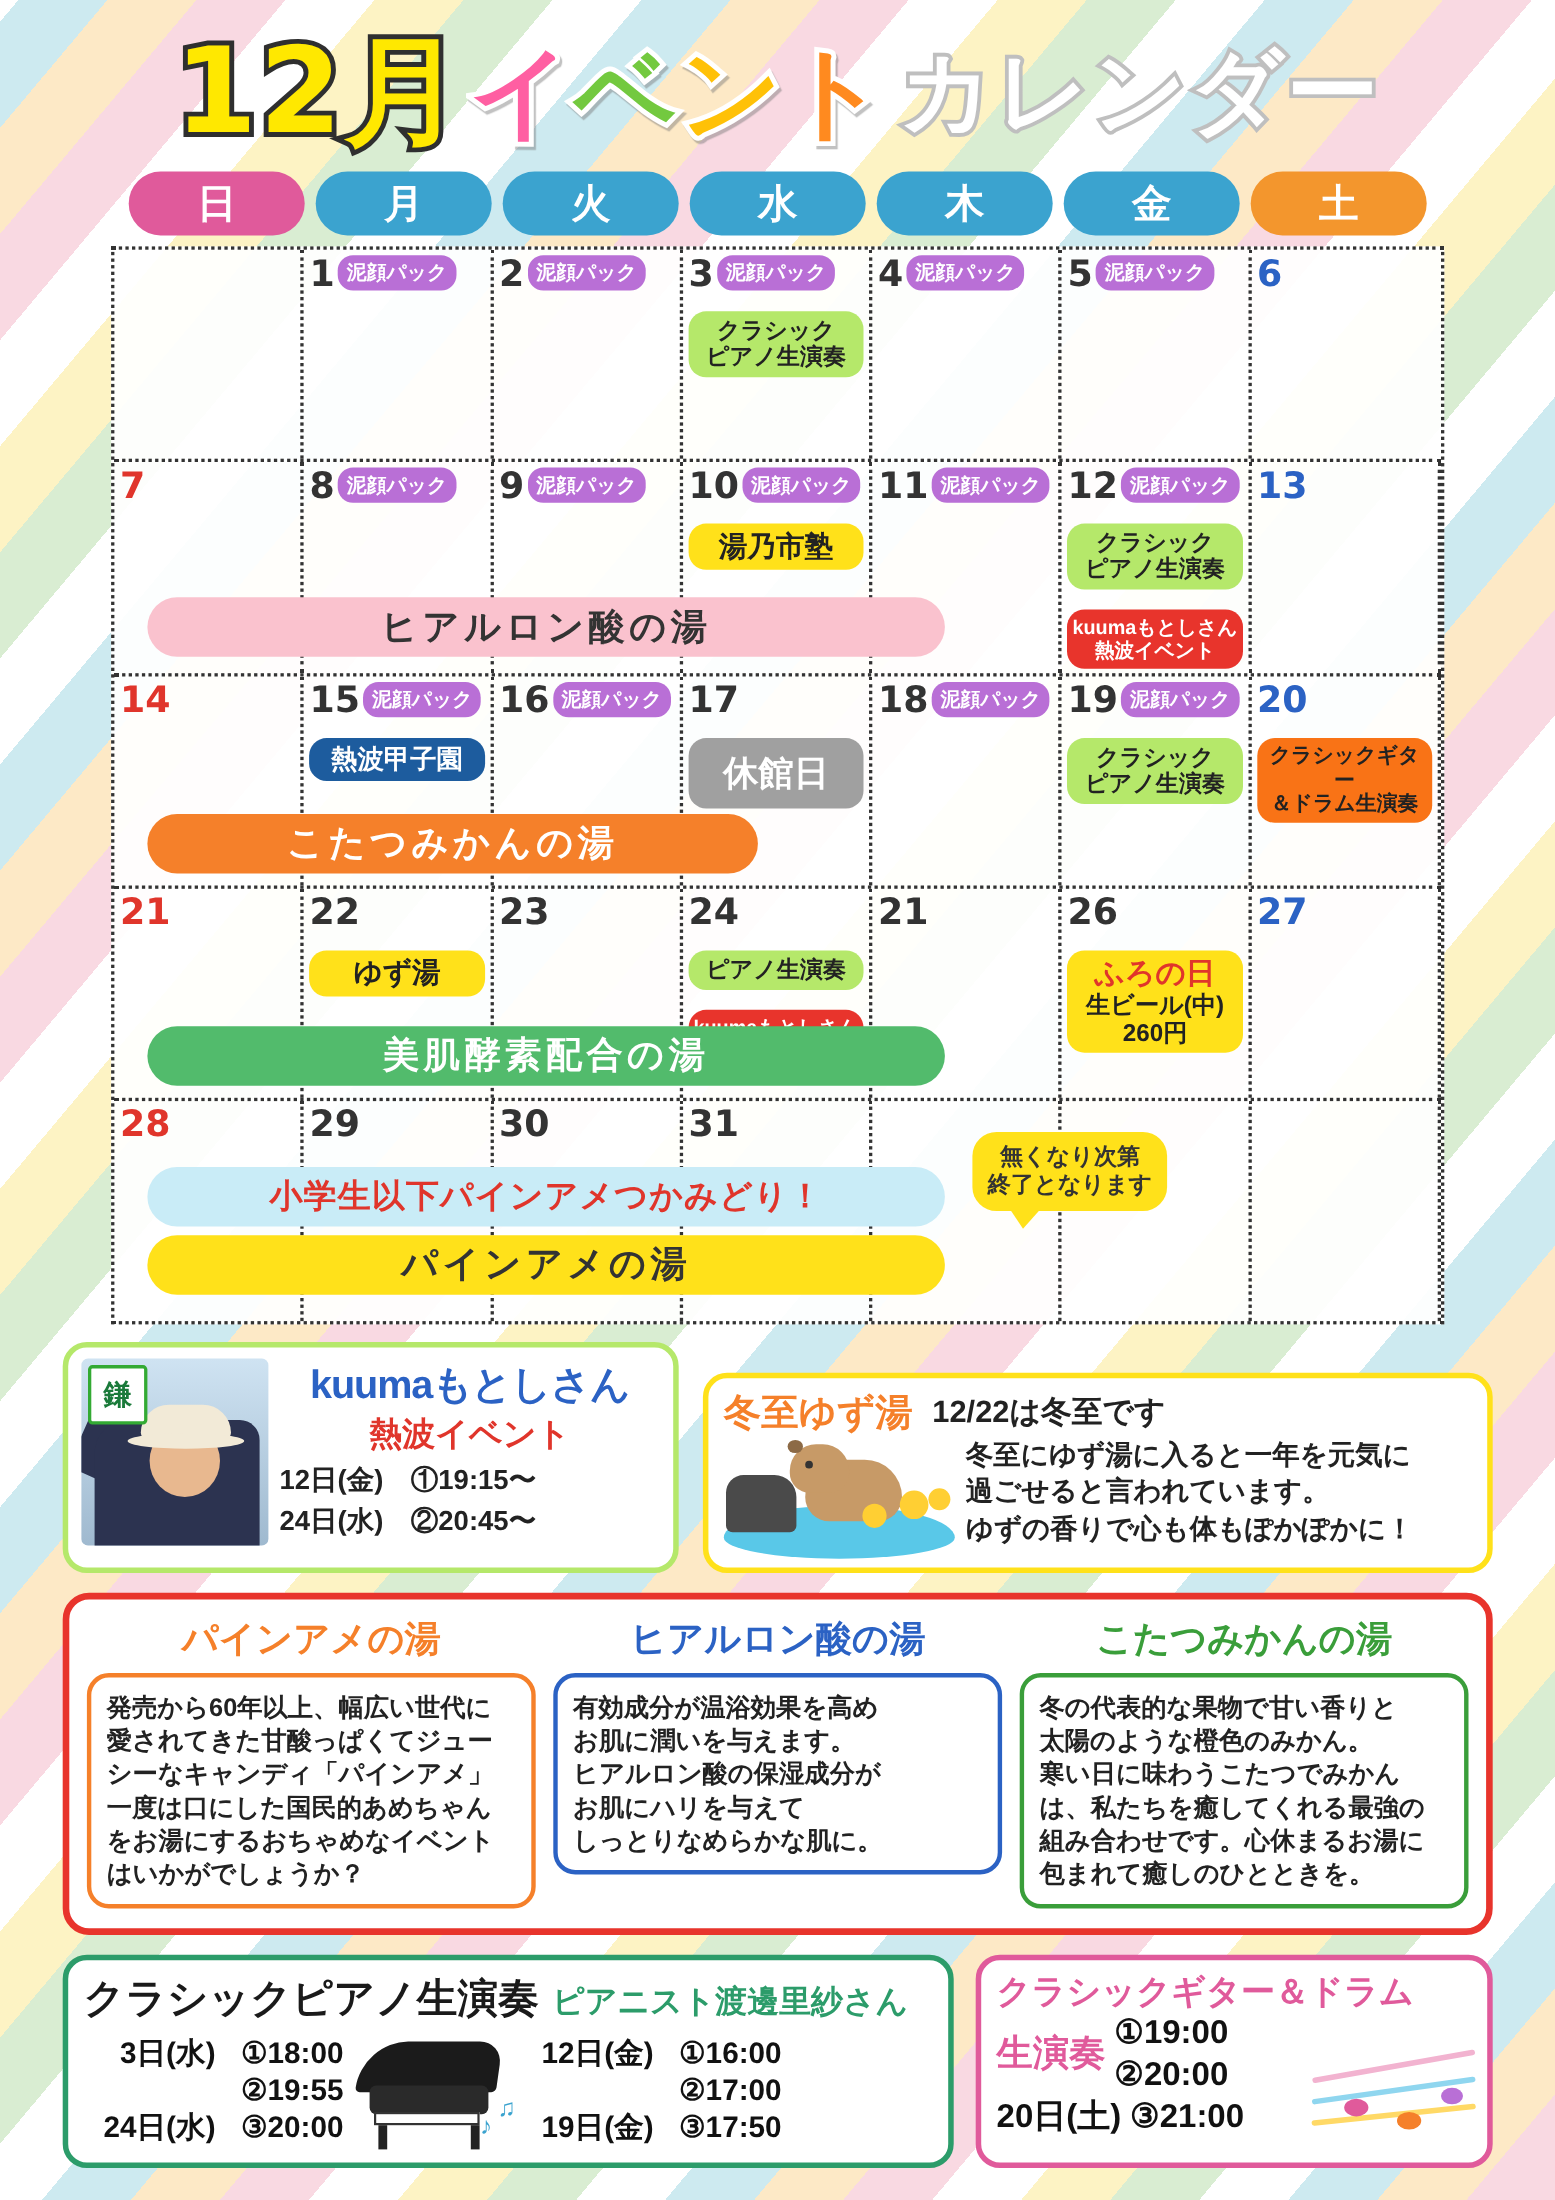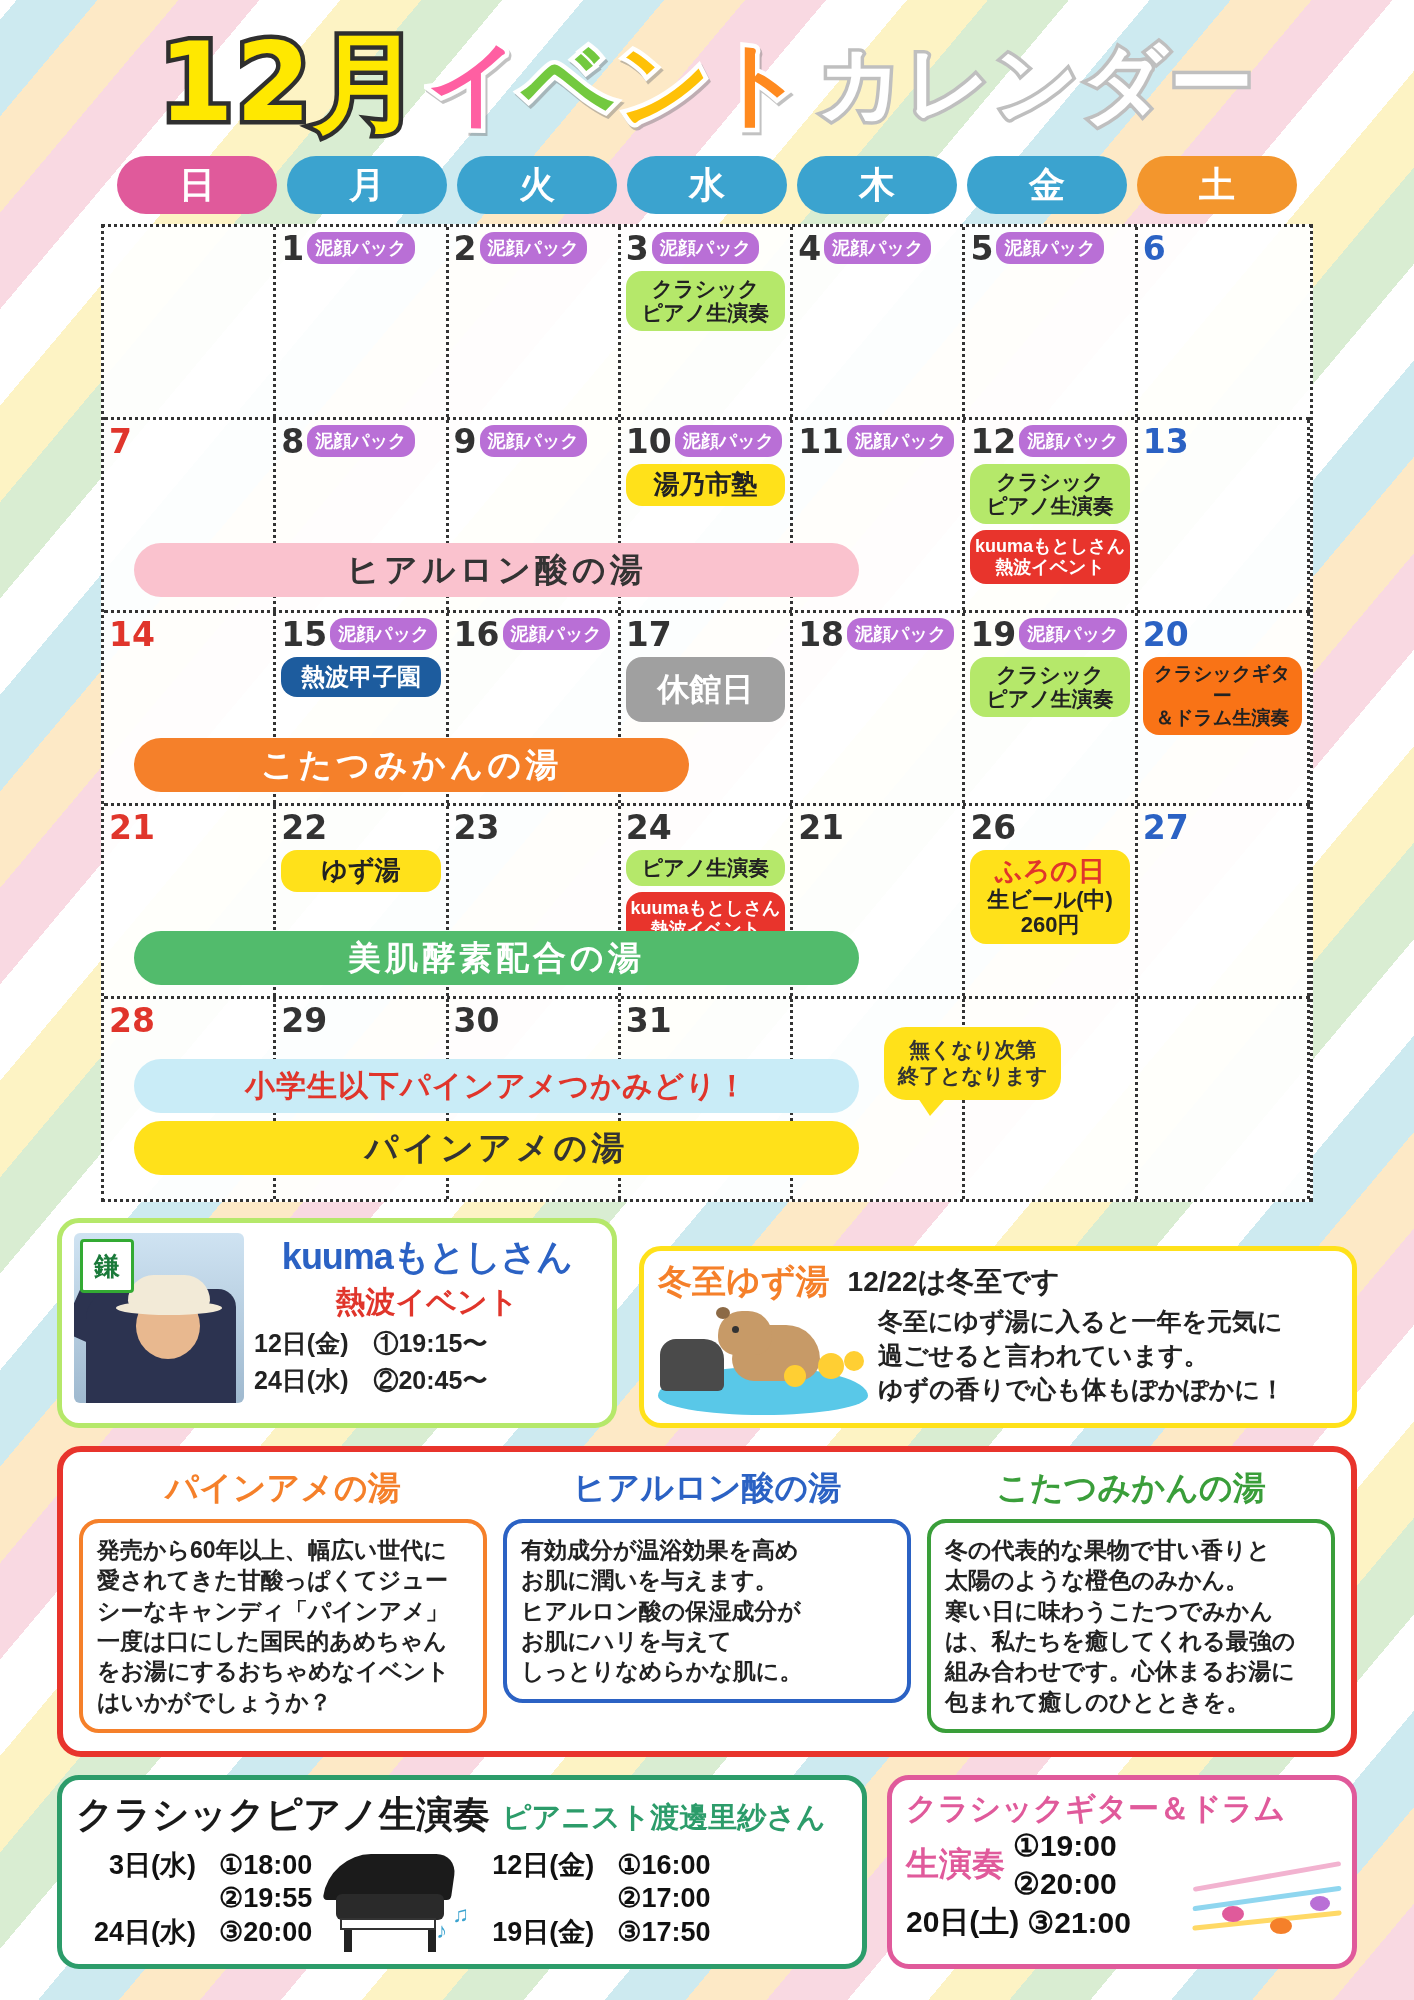--- a/index.html
+++ b/index.html
@@ -88,21 +88,21 @@
   .daynum.sun { color:#e0352b; }
   .daynum.sat { color:#2b62c4; }
   .dayhead { display:flex; align-items:center; gap:3px; height:34px; }
 
   .tag-doro {
     background:#b96fd6; color:#fff; border-radius:14px;
     font-size:18px; font-weight:bold; padding:4px 8px; white-space:nowrap;
   }
   .ev {
     border-radius:16px; font-weight:bold; text-align:center;
-    line-height:1.15; padding:6px 4px; margin-top:6px; font-size:21px;
+    line-height:1.15; padding:6px 4px; margin-top:18px; font-size:21px;
   }
   .ev-green  { background:#b5e86a; color:#222; }
   .ev-yellow { background:#ffe11a; color:#222; font-size:26px; }
   .ev-red    { background:#e8342c; color:#fff; font-size:18px; }
   .ev-navy   { background:#1d5c9e; color:#fff; font-size:24px; }
   .ev-gray   { background:#a0a0a0; color:#fff; font-size:32px; padding:14px 4px; }
   .ev-orange { background:#f97316; color:#222; font-size:19px; }
   .ev-furo { background:#ffe11a; color:#222; font-size:22px; }
   .ev-furo b { color:#e0352b; font-size:27px; display:block; }
 

